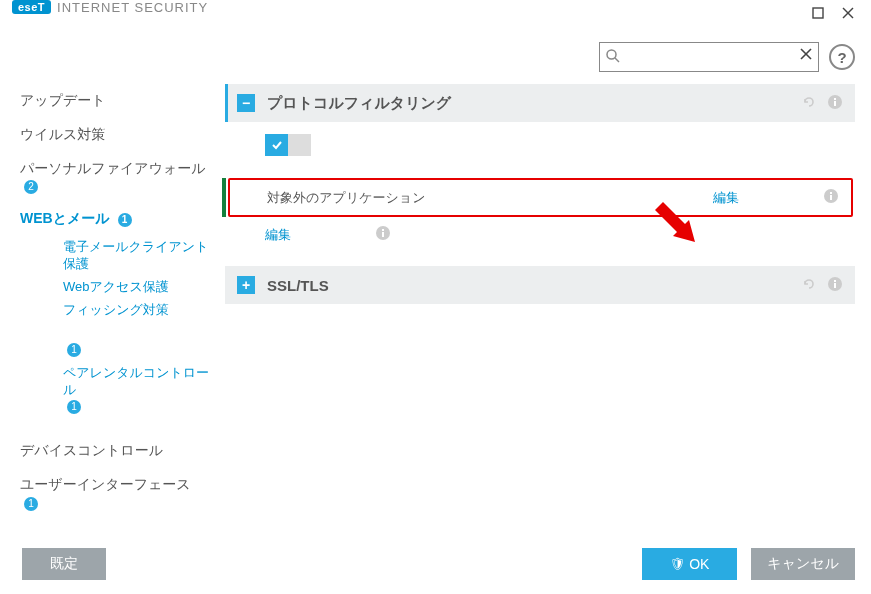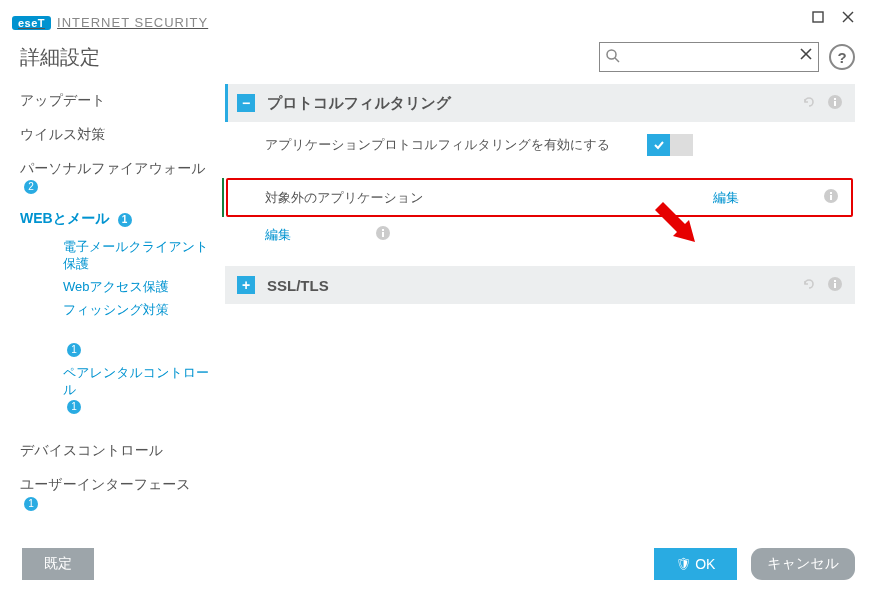--- a/index.html
+++ b/index.html
@@ -1,17 +1,17 @@
 <!DOCTYPE html>
 <html><head>
 <meta charset="utf-8">
 <style>
   * { box-sizing: border-box; margin: 0; padding: 0; font-family: "Meiryo", "Yu Gothic", sans-serif; }
   body { width: 871px; height: 594px; background: #fff; position: relative; font-size: 13px; color: #555; }
-  .titlebar { height: 30px; display: flex; align-items: flex-end; padding: 0 8px 0 12px; text-decoration: underline; }
+  .titlebar { height: 30px; display: flex; align-items: flex-start; padding: 0 8px 0 12px; }
   .logo-badge { background: #0093d0; color: #fff; font-size: 11px; font-weight: bold; padding: 1px 6px; border-radius: 3px; margin-right: 6px; letter-spacing: 0.5px; }
   .logo-text { color: #888; font-size: 13px; letter-spacing: 1px; font-weight: 300; }
   .title-spacer { flex: 1; }
   .win-btn { width: 30px; height: 26px; display: flex; align-items: center; justify-content: center; color: #444; cursor: pointer; }
   .topbar { display: flex; align-items: center; padding: 12px 16px 12px 20px; }
   .page-title { font-size: 20px; color: #555; font-weight: 400; }
   .search-wrap { margin-left: auto; position: relative; }
   .search-input { width: 220px; height: 30px; border: 1px solid #888; padding: 0 28px 0 26px; font-size: 13px; outline: none; }
   .search-icon { position: absolute; left: 6px; top: 6px; color: #666; }
   .search-clear { position: absolute; right: 6px; top: 5px; color: #444; cursor: pointer; font-size: 14px; }
@@ -31,24 +31,24 @@
   .section-icons { display: flex; gap: 10px; color: #bbb; }
   .row { display: flex; align-items: center; padding: 8px 12px 8px 40px; }
   .row-label { flex: 1; font-size: 13px; color: #555; }
   .row-action { color: #0093d0; font-size: 13px; cursor: pointer; margin-right: 84px; }
   .row-info { color: #bbb; cursor: pointer; }
   .switch { width: 46px; height: 22px; background: #ddd; position: relative; margin-right: 150px; }
   .switch-on { position: absolute; left: 0; top: 0; width: 23px; height: 22px; background: #29abe2; display: flex; align-items: center; justify-content: center; color: #fff; }
   .highlight-box { border: 2px solid #e60000; border-radius: 2px; }
   .arrow-pointer { position: absolute; left: 655px; top: 200px; }
   .footer { position: absolute; bottom: 14px; left: 22px; right: 16px; display: flex; }
-  .btn { height: 32px; padding: 0 22px; display: flex; align-items: center; border: none; font-size: 14px; cursor: pointer; }
+  .btn { height: 32px; padding: 0 28px; display: flex; align-items: center; border: none; font-size: 14px; cursor: pointer; }
   .btn-default { background: #9da5aa; color: #fff; }
   .btn-primary { background: #29abe2; color: #fff; margin-left: auto; }
-  .btn-cancel { background: #9da5aa; color: #fff; margin-left: 14px; padding: 0 16px; border-radius: 11px;}
+  .btn-cancel { background: #9da5aa; color: #fff; margin-left: 14px; padding: 0 16px;}
   .ok-icon { margin-right: 4px; font-size: 12px; }
   .divider-space { height: 10px; }
 </style>
 </head>
 <body>
 
 <div class="titlebar">
   <span class="logo-badge">eseT</span>
   <span class="logo-text">INTERNET SECURITY</span>
   <div class="title-spacer"></div>
@@ -59,21 +59,20 @@
   </div>
   <div class="win-btn">
     <svg width="12" height="12">
         <line x1="1" y1="1" x2="11" y2="11" stroke="#444" stroke-width="1.4"></line>
         <line x1="11" y1="1" x2="1" y2="11" stroke="#444" stroke-width="1.4"></line>
       </svg>
   </div>
 </div>
 
 <div class="topbar">
-  <div class="page-title">詳細設定</div>
   <div class="search-wrap">
     <span class="search-icon">
       <svg width="16" height="16">
           <circle cx="6.5" cy="6.5" r="4.5" fill="none" stroke="#888" stroke-width="1.5"></circle>
           <line x1="10" y1="10" x2="14" y2="14" stroke="#888" stroke-width="1.5"></line>
         </svg>
     </span>
     <input class="search-input" placeholder="" style="">
     <span class="search-clear">
       <svg width="14" height="14">
@@ -129,34 +128,33 @@
             </svg></span>
         <span><svg width="16" height="16">
               <circle cx="8" cy="8" r="7" fill="#ccc"></circle>
               <rect x="7" y="7" width="2" height="5" fill="#fff"></rect>
               <rect x="7" y="4" width="2" height="2" fill="#fff"></rect>
             </svg></span>
       </div>
     </div>
 
     <div class="row">
-      <div class="row-label">アプリケーションプロトコルフィルタリングを有効にする</div>
       <div class="switch">
         <div class="switch-on">
           <svg width="12" height="12">
               <polyline points="2,6 5,9 10,3" fill="none" stroke="#fff" stroke-width="2"></polyline>
             </svg>
         </div>
       </div>
       <span class="row-info"></span>
     </div>
 
     <div style="height:14px"></div>
 
-    <div style="border-left:2px solid #15803d; margin-left:-3px;">
+    <div style="border-left:4px solid #15803d; margin-left:-3px;">
       <div class="row highlight-box" style="padding-left:37px; margin: 0 2px;">
         <div class="row-label">対象外のアプリケーション</div>
         <span class="row-action">編集</span>
         <span class="row-info"><svg width="16" height="16">
               <circle cx="8" cy="8" r="7" fill="#ccc"></circle>
               <rect x="7" y="7" width="2" height="5" fill="#fff"></rect>
               <rect x="7" y="4" width="2" height="2" fill="#fff"></rect>
             </svg></span>
       </div>
     </div>

